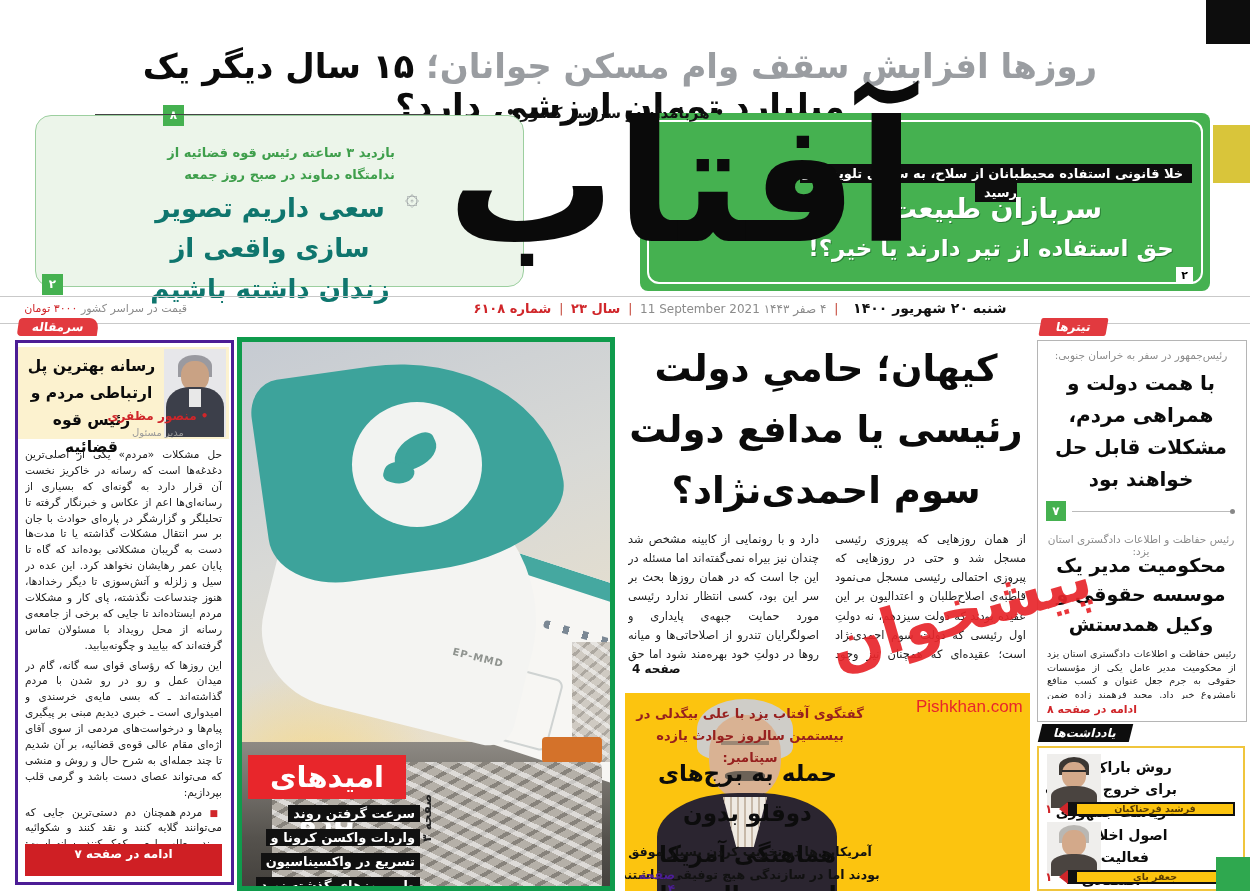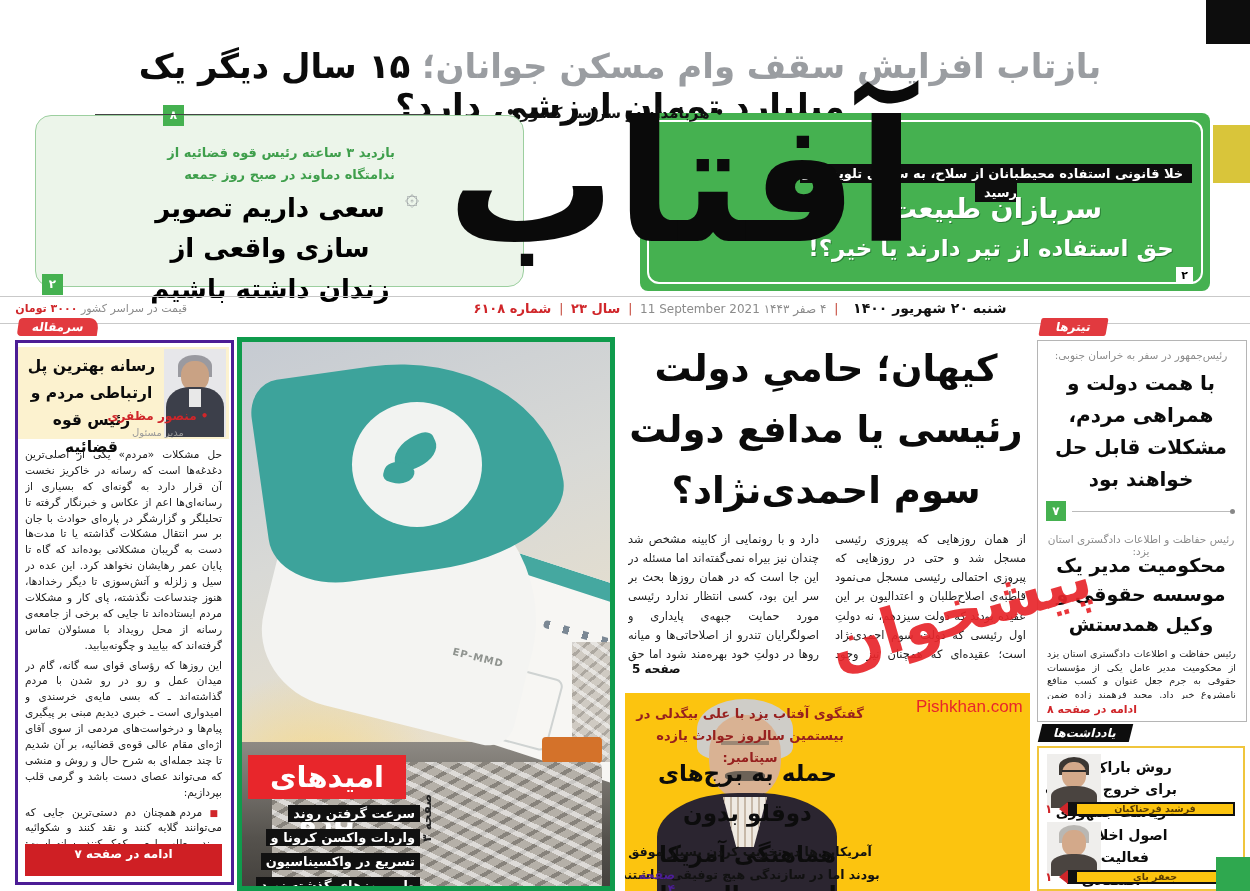--- a/index.html
+++ b/index.html
@@ -21,37 +21,37 @@
   .gb-kicker{left:150px;top:50px;width:412px;text-align:center;}
   .gb-kicker span{background:#0d0d0d;color:#fff;font-size:13px;font-weight:bold;padding:2px 9px;}
   .gb-l1{left:150px;top:80px;width:412px;color:#fff;font-size:27px;font-weight:800;text-shadow:1px 1px 0 #2c7d36;}
   .gb-l2{left:140px;top:122px;width:422px;color:#fff;font-size:23px;font-weight:800;text-shadow:1px 1px 0 #2c7d36;}
   .gb-badge{left:536px;top:154px;width:17px;height:17px;background:#fff;color:#000;font-size:11px;font-weight:bold;line-height:17px;text-align:center;}
   .yellow-sq{left:1213px;top:125px;width:37px;height:58px;background:#d9c53a;}
 
   .left-box{left:35px;top:115px;width:487px;height:170px;background:#ecf5ea;border:1px solid #9ccf9f;border-radius:16px;}
   .lb-badge8{left:127px;top:-11px;width:21px;height:21px;background:#45b150;color:#fff;font-size:12px;font-weight:bold;line-height:21px;text-align:center;}
   .lb-kicker{right:128px;top:26px;width:250px;color:#3f9f4c;font-size:13px;font-weight:bold;line-height:1.7;text-align:right;}
-  .lb-headline{right:118px;top:72px;width:270px;color:#000000;font-size:26px;font-weight:800;line-height:1.55;text-align:center;}
+  .lb-headline{right:118px;top:72px;width:270px;color:#0f766e;font-size:26px;font-weight:800;line-height:1.55;text-align:center;}
   .lb-badge2{left:6px;bottom:-9px;width:21px;height:21px;background:#45b150;color:#fff;font-size:12px;font-weight:bold;line-height:21px;text-align:center;}
 
   .tagline{left:455px;top:104px;width:320px;font-size:15px;font-weight:bold;color:#111;}
   .tagline-rule{left:95px;top:114px;width:350px;height:1px;background:#444;}
   .logo{left:425px;top:68px;width:490px;height:230px;font-size:168px;font-weight:800;color:#0a0a0a;text-align:right;line-height:230px;z-index:6;letter-spacing:-6px;}
   .emblem{left:405px;top:183px;font-size:24px;color:#8d9296;z-index:7;}
 
   
   .rule-a{left:0;top:296px;width:1250px;height:1px;background:#c9c9c9;}
   .rule-b{left:0;top:323px;width:1250px;height:1px;background:#c9c9c9;}
   .dateline{left:430px;top:300px;width:620px;text-align:center;font-size:12px;color:#8b8b8b;direction:rtl;}
   .dateline .solar{color:#111;font-weight:bold;font-size:14px;margin-left:7px;}
   .dateline .red{color:#d0262a;font-weight:bold;font-size:13px;}
   .dateline .sep{color:#c0392b;padding:0 4px;}
   .price{left:12px;top:302px;width:175px;font-size:11px;color:#8b8b8b;text-align:right;}
-  .price .red{color:#d0262a;font-weight:bold;}
+  .price .red{color:#d0262a;font-weight:normal;}
 
   
   .ed-badge{left:18px;top:318px;background:#e23a3f;color:#fff;font-size:12px;font-weight:bold;padding:2px 14px;border-radius:4px 10px 0 4px;transform:skewX(-8deg);z-index:3;}
   .ed-box{left:15px;top:340px;width:213px;height:539px;border:3px solid #4c1d95;background:#fff;}
   .ed-yellow{left:0;top:4px;width:211px;height:92px;background:#fcf2cf;}
   .ed-title{right:72px;top:10px;width:135px;font-size:15.5px;font-weight:800;color:#0b0b0b;line-height:1.75;text-align:center;}
   .ed-photo{left:146px;top:6px;width:62px;height:88px;background:#e7e7ea;overflow:hidden;}
   .ed-photo .hair{position:absolute;left:14px;top:6px;width:34px;height:22px;background:#9a9aa0;border-radius:50% 50% 0 0;}
   .ed-photo .face{position:absolute;left:17px;top:12px;width:28px;height:30px;background:#c9a284;border-radius:45%;}
   .ed-photo .suit{position:absolute;left:2px;top:38px;width:58px;height:50px;background:#3c3f4a;border-radius:40% 40% 0 0;}
@@ -141,21 +141,21 @@
   .nt-num{position:absolute;color:#d0262a;font-size:12px;font-weight:800;}
   .nt-num1{left:6px;top:54px;} .nt-num2{left:6px;top:122px;}
   .green-corner{left:1216px;top:857px;width:34px;height:34px;background:#2fa84f;}
 </style>
 </head>
 <body>
 
 <div id="page">
 
   <div class="abs corner-black"></div>
-  <div class="abs top-headline c"><span class="gray">بازتاب افزایش سقف وام مسکن جوانان؛</span><span class="blk"> ۱۵ سال دیگر یک میلیارد تومان ارزشی دارد؟</span></div>
+  <div class="abs top-headline c"><span class="gray">روزها افزایش سقف وام مسکن جوانان؛</span><span class="blk"> ۱۵ سال دیگر یک میلیارد تومان ارزشی دارد؟</span></div>
 
   <div class="abs green-banner">
     <div class="inner"></div>
     <div class="abs gb-kicker"><span>خلا قانونی استفاده محیطبانان از سلاح، به سریال تلویزیونی رسید</span></div>
     <div class="abs gb-l1 c">سربازان طبیعت</div>
     <div class="abs gb-l2 c">حق استفاده از تیر دارند یا خیر؟!</div>
     <div class="abs gb-badge">۲</div>
   </div>
   <div class="abs yellow-sq"></div>
 
@@ -221,21 +221,21 @@
     <div class="wrapped-box"></div>
     <div class="tug"></div>
     <div class="pallet"></div>
     <div class="ps-title">امیدهای تازه</div>
     <div class="ps-caption"><span>سرعت گرفتن روند واردات واکسن کرونا و تسریع در واکسیناسیون طی روزهای گذشته نوید بخش روزهای خوب است</span></div>
     <div class="ps-page">صفحه ۳</div>
   </div>
 
   <div class="abs ma-headline c">کیهان؛ حامیِ دولت رئیسی یا مدافع دولت سوم احمدی‌نژاد؟</div>
   <div class="abs ma-body j">از همان روزهایی که پیروزی رئیسی مسجل شد و حتی در روزهایی که پیروزی احتمالی رئیسی مسجل می‌نمود قاطبه‌ی اصلاح‌طلبان و اعتدالیون بر این عقیده بودند که دولت سیزدهم، نه دولتِ اول رئیسی که دولت سوم احمدی‌نژاد است؛ عقیده‌ای که همچنان نیز وجود دارد و با رونمایی از کابینه مشخص شد چندان نیز بیراه نمی‌گفته‌اند اما مسئله در این جا است که در همان روزها بحث بر سر این بود، کسی انتظار ندارد رئیسی مورد حمایت جبهه‌ی پایداری و اصولگرایان تندرو از اصلاحاتی‌ها و میانه روها در دولتِ خود بهره‌مند شود اما حق نیست از بین احمدی‌نژادی‌ها و پایداری ها، خاص ترین‌ها را برگزیند و دستِ بر قضا، «همانی شد که همه می‌ترسیدند!»</div>
-  <div class="abs ma-page">صفحه 5</div>
+  <div class="abs ma-page">صفحه 4</div>
 
   <div class="abs iv-box">
     <div class="abs iv-photo">
       <div class="hair"></div>
       <div class="face"></div>
       <div class="brow"></div>
       <div class="mustache"></div>
       <div class="sweater"></div>
       <div class="shirt"></div>
     </div>

